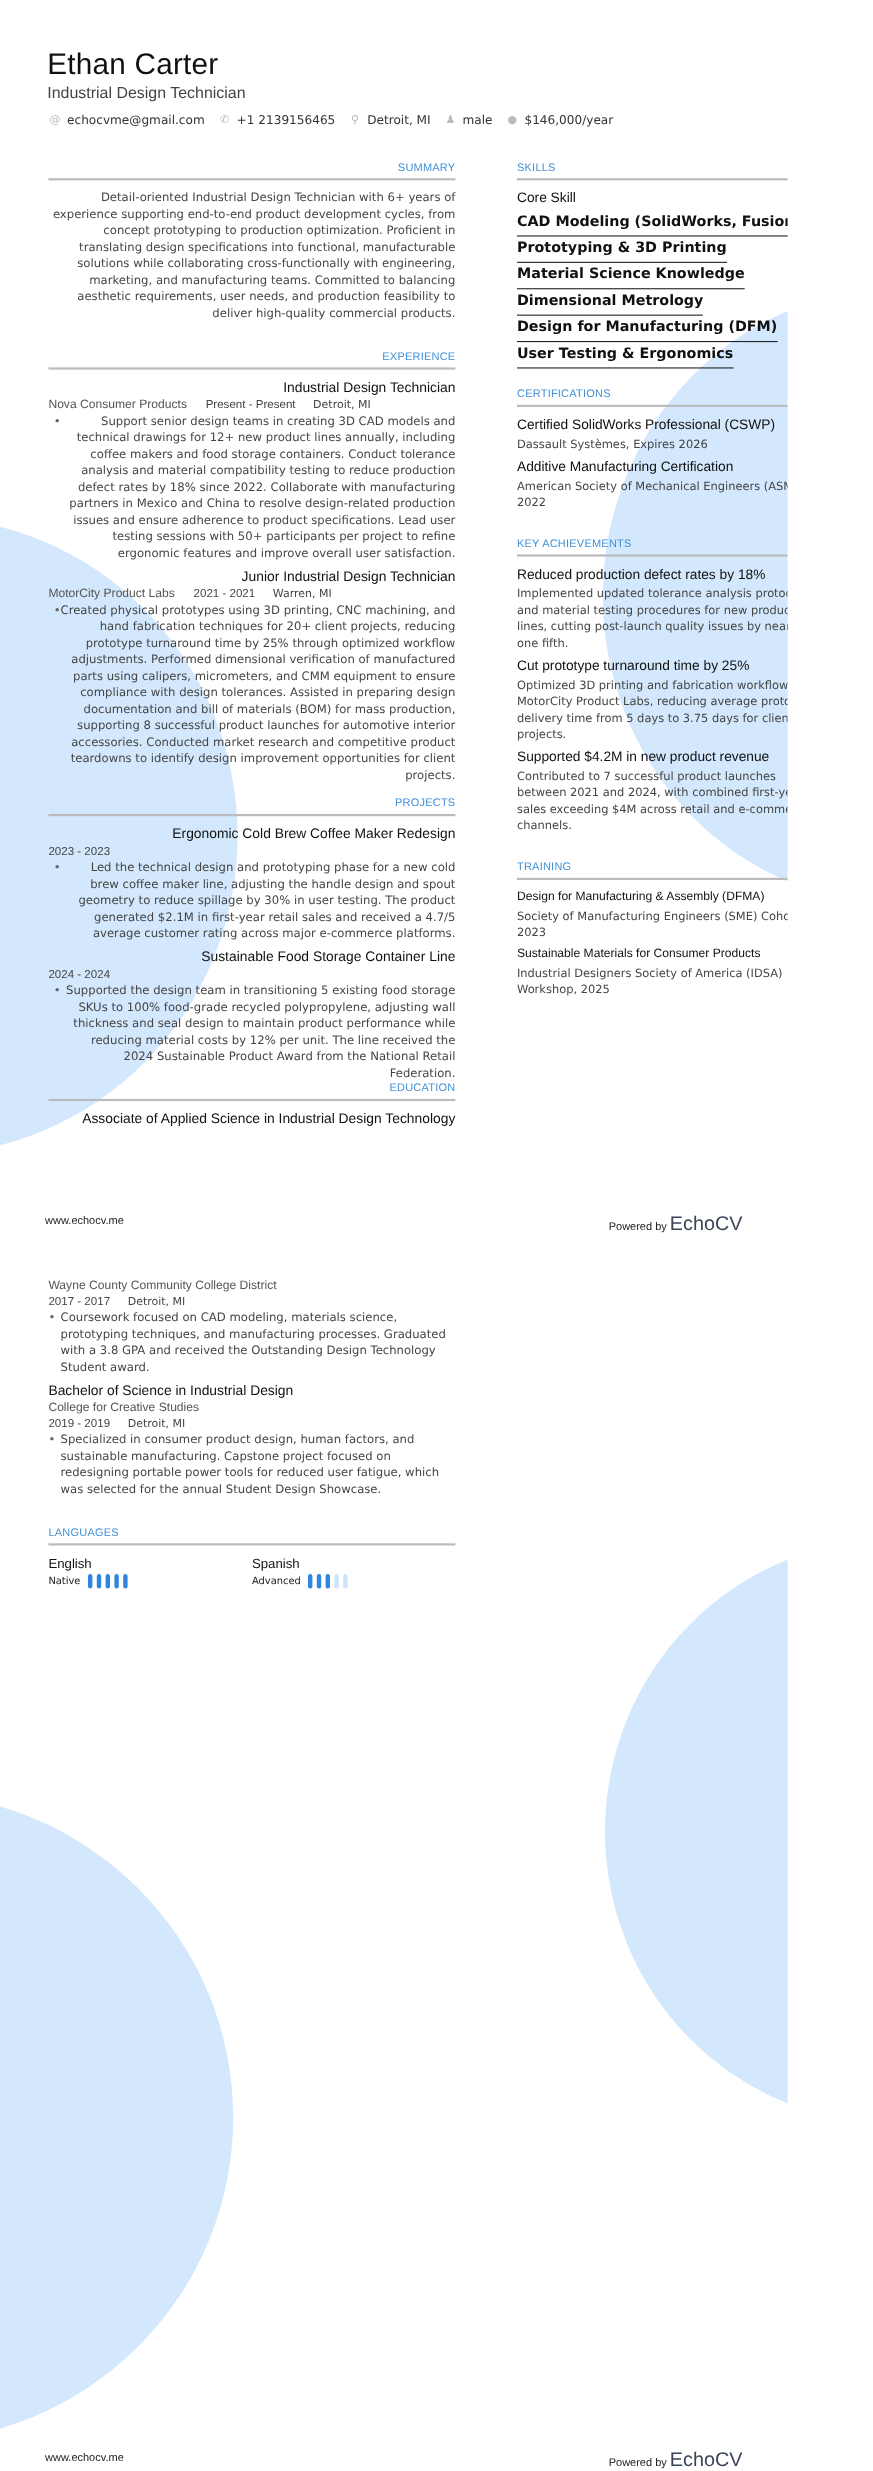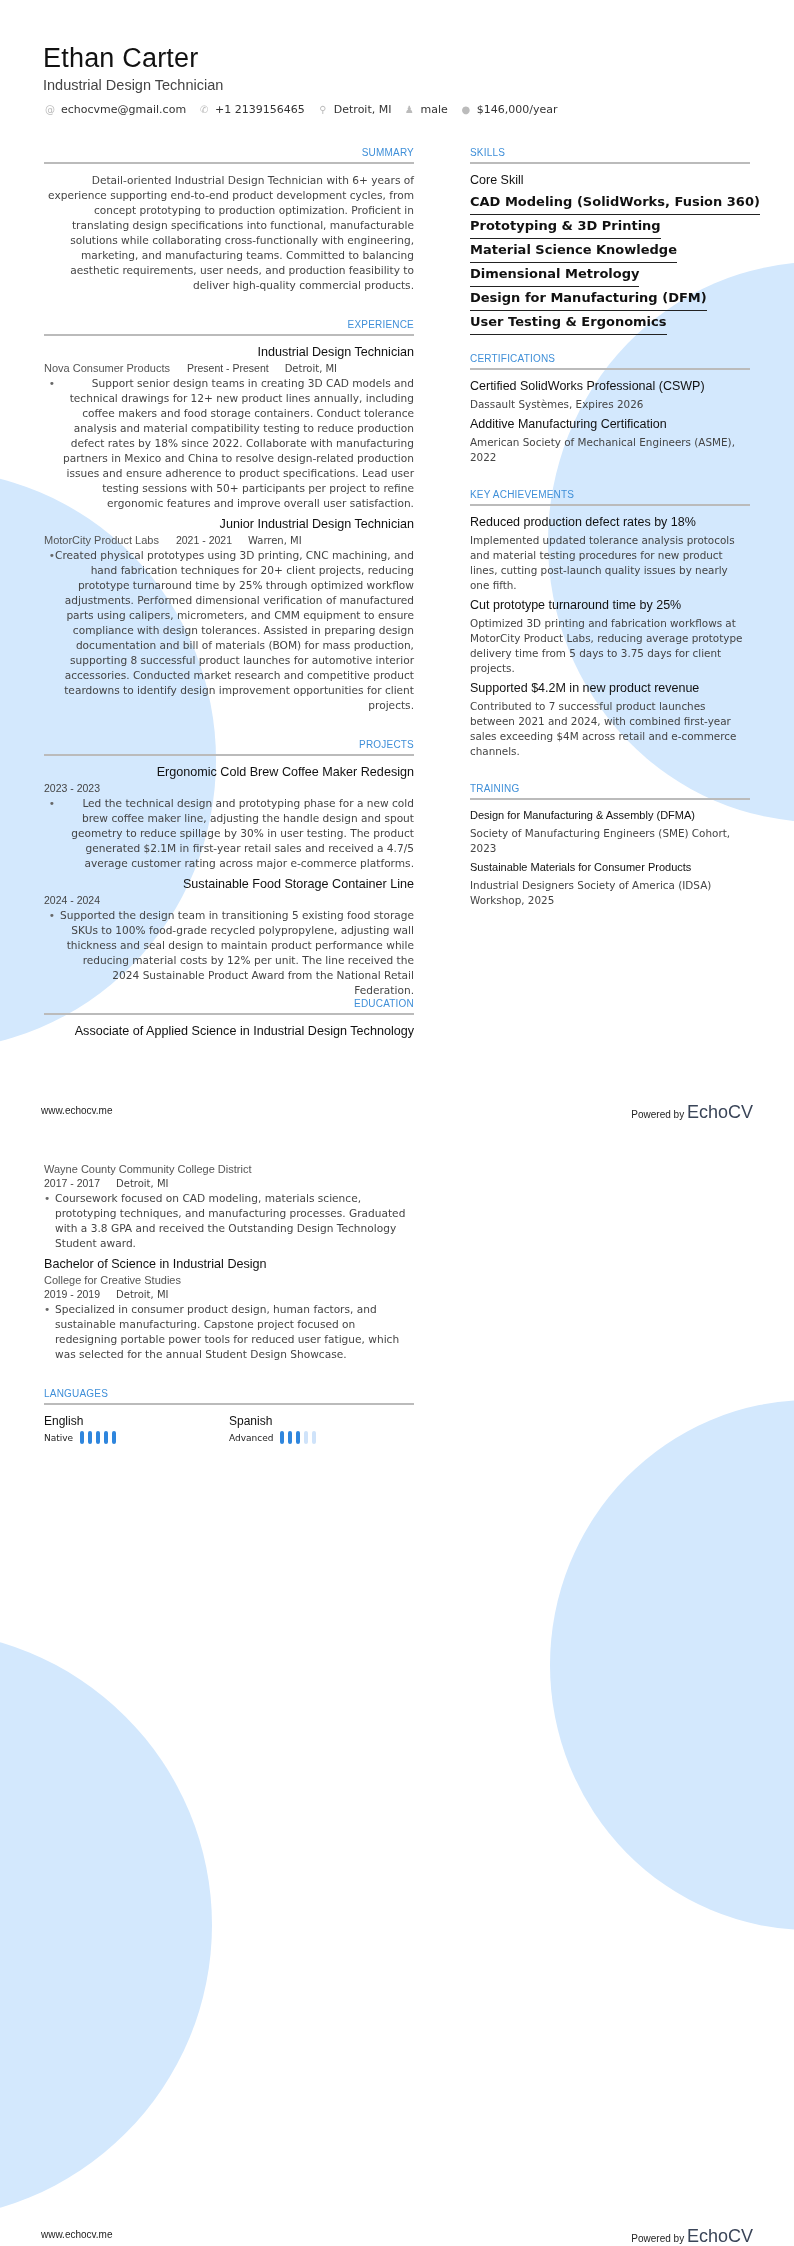--- a/index.html
+++ b/index.html
@@ -1,18 +1,18 @@
 <!DOCTYPE html>
 <html><head>
 <meta charset="utf-8">
 <style>
   * { box-sizing: border-box; margin: 0; padding: 0; }
   html, body { width: 794px; background: #ffffff; }
   body { font-family: "DejaVu Sans", sans-serif; color: #333; position: relative; overflow: hidden; height: 2246px; }
-  .page { position: absolute; left: 0; width: 794px; height: 1123px; overflow: hidden; background: #fff; }
+  .page { position: absolute; left: 0; width: 716px; height: 1123px; overflow: hidden; background: #fff; }
   .page1 { top: 0; }
   .page2 { top: 1123px; }
   .circle { position: absolute; border-radius: 50%; background: #d3e8fd; z-index: 0; }
   .content { position: absolute; z-index: 1; }
   .name { position: absolute; left: 43px; top: 43px; font-family: "Liberation Sans", sans-serif; font-size: 27px; color: #111; font-weight: 400; letter-spacing: 0.2px; }
   .jobtitle { position: absolute; left: 43px; top: 77px; font-family: "Liberation Sans", sans-serif; font-size: 14.5px; color: #444; }
   .contacts { position: absolute; left: 45px; top: 103px; display: flex; align-items: center; font-size: 11px; color: #333; }
   .contact { display: flex; align-items: center; margin-right: 13px; }
   .contact .ic { color: #bbb; font-size: 10px; margin-right: 6px; width: 10px; text-align: center; }
   .col-left { position: absolute; left: 44px; width: 370px; }
@@ -105,21 +105,21 @@
           <span class="dates">2021 - 2021</span>
           <span class="loc">Warren, MI</span>
         </div>
         <div class="bullet">
           <span class="dot">•</span>
           <span>Created physical prototypes using 3D printing, CNC machining, and hand fabrication techniques for 20+ client projects, reducing prototype turnaround time by 25% through optimized workflow adjustments. Performed dimensional verification of manufactured parts using calipers, micrometers, and CMM equipment to ensure compliance with design tolerances. Assisted in preparing design documentation and bill of materials (BOM) for mass production, supporting 8 successful product launches for automotive interior accessories. Conducted market research and competitive product teardowns to identify design improvement opportunities for client projects.</span>
         </div>
       </div>
     </section>
 
-    <section style="margin-top:26px;">
+    <section style="margin-top:12px;">
       <div class="sec-title">PROJECTS</div>
       <div class="mb8">
         <div class="item-title">Ergonomic Cold Brew Coffee Maker Redesign</div>
         <div class="meta">
           <span class="dates">2023 - 2023</span>
         </div>
         <div class="bullet">
           <span class="dot">•</span>
           <span>Led the technical design and prototyping phase for a new cold brew coffee maker line, adjusting the handle design and spout geometry to reduce spillage by 30% in user testing. The product generated $2.1M in first-year retail sales and received a 4.7/5 average customer rating across major e-commerce platforms.</span>
         </div>

